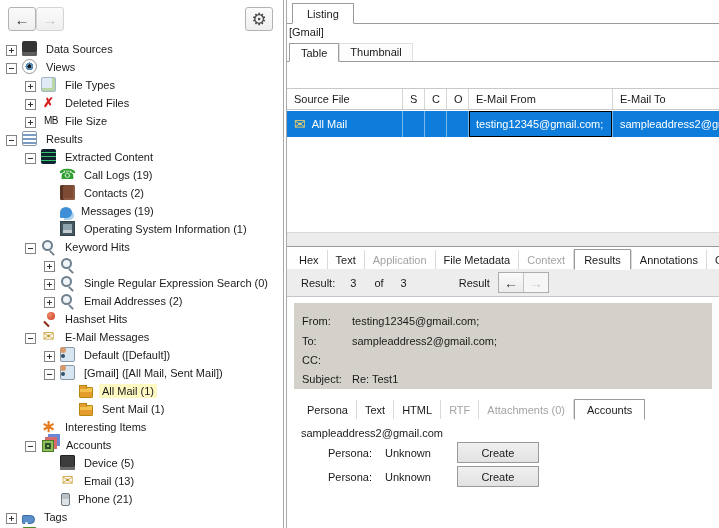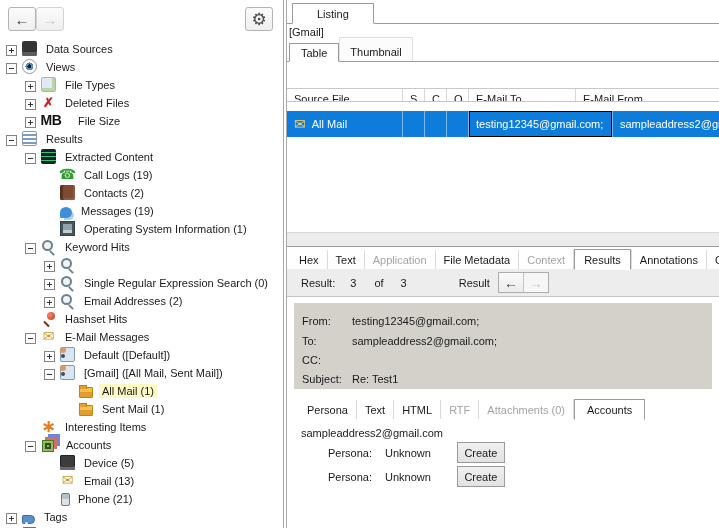--- a/index.html
+++ b/index.html
@@ -28,21 +28,21 @@
   .icon{width:15px;height:15px;margin-right:6px;flex:none;position:relative;display:inline-flex;
         align-items:center;justify-content:center;font-size:12px;line-height:15px}
   .tlabel{padding:1px 3px}
   .trow.sel .tlabel{background:#fef9c3}
 
   
   .i-datasources{background:#343434;border-radius:2px;box-shadow:inset 0 -4px 0 #5d5d5d}
   .i-eye{background:radial-gradient(circle at 50% 50%,#1a1a1a 0 2px,#5b8db8 2px 4px,#fff 4px 7px);border:1px solid #979797;border-radius:50%;box-sizing:border-box}
   .i-filetypes{background:#dfeaf4;border:1px solid #9fb6c9;border-radius:2px;box-sizing:border-box;box-shadow:inset -3px -3px 0 #b9d6a4}
   .i-deleted{color:#d42020;font-weight:700;font-size:13px}
-  .i-mb{font-weight:700;font-size:14px;color:#111;letter-spacing:-0.5px;width:20px;margin-right:14px}
+  .i-mb{font-weight:400;font-size:10px;color:#111;letter-spacing:-0.5px;width:20px;margin-right:1px}
   .i-results{background:repeating-linear-gradient(180deg,#fff 0 2px,#7a9cc4 2px 4px);border:1px solid #8899aa;border-radius:2px;box-sizing:border-box}
   .i-extracted{background-color:#0e2230;background-image:repeating-linear-gradient(180deg,transparent 0 3px,#37c26e 3px 4px);border-radius:2px}
   .i-call{color:#2f9e2f;font-size:14px}
   .i-contacts{background:#7d4b33;border-radius:2px;box-shadow:inset 3px 0 0 #5a3423,inset -2px -2px 0 #8d5b43}
   .i-messages{background:#3f8fd6;border-radius:50% 50% 50% 12%;width:12px;height:11px;margin-top:-2px;box-shadow:3px 3px 0 -1px #a9d1ef}
   .i-osinfo{background:#8fa3ad;border:1px solid #33414b;box-sizing:border-box;box-shadow:inset 0 0 0 2px #44565f,inset 0 -5px 0 #c4cdd2}
   .i-search::before{content:"";position:absolute;left:1px;top:1px;width:7px;height:7px;border:2px solid #6e7f8d;border-radius:50%;background:#eef4f8}
   .i-search::after{content:"";position:absolute;right:1px;bottom:0;width:6px;height:2px;background:#6e7f8d;transform:rotate(45deg)}
   .i-pin::before{content:"";position:absolute;right:1px;top:1px;width:8px;height:8px;border-radius:50%;background:radial-gradient(circle at 35% 35%,#f08a6a,#c93a1e)}
   .i-pin::after{content:"";position:absolute;left:2px;bottom:1px;width:7px;height:2px;background:#8a2a12;transform:rotate(45deg)}
@@ -56,30 +56,30 @@
   .i-device{background:#3c3c3c;border-radius:2px;box-shadow:inset 0 -3px 0 #6a6a6a,inset 0 0 0 1px #222}
   .i-phone{width:9px;height:13px;background:#b8c0c8;border:1px solid #707880;border-radius:2px;box-sizing:border-box;box-shadow:inset 0 -6px 0 #dde2e6;margin:1px 5px 0 1px}
   .i-tags{width:13px;height:9px;margin-top:3px;background:#5b8fc9;border:1px solid #3a6ba0;border-radius:2px 7px 7px 2px;box-sizing:border-box}
   .i-tags::after{content:"";position:absolute;left:2px;top:6px;width:3px;height:3px;border-radius:50%;background:#fff}
   .i-reports{background:#7ab648;border:1px solid #4a8a28;border-radius:2px;box-sizing:border-box}
 
   
   .right{position:absolute;left:286px;top:0;width:433px;height:528px;border-left:1px solid #a9a9a9;background:#fff;overflow:hidden}
   .strip{display:flex;align-items:flex-end;border-bottom:1px solid #9b9b9b;background:#fff}
   .atab{background:#fff;border:1px solid #9b9b9b;border-bottom:1px solid #fff;margin-bottom:-1px;
-        padding:4px 24px 3px;border-radius:1px 1px 0 0;white-space:nowrap;position:relative;z-index:2}
-  .itab{padding:8px 10px 3px;border:1px solid #e0e0e0;border-bottom:none;background:#fcfcfc;white-space:nowrap}
+        padding:4px 14px 3px;border-radius:1px 1px 0 0;white-space:nowrap;position:relative;z-index:2}
+  .itab{padding:2px 10px 3px;border:1px solid #e0e0e0;border-bottom:none;background:#fcfcfc;white-space:nowrap}
   .ptab{padding:4px 8px 3px;border-right:1px solid #dadada;white-space:nowrap}
   .disabled{color:#a4a4a4}
 
   .listing-strip{position:absolute;left:0;top:2px;right:0;height:21px;padding-left:5px}
   .gmail{position:absolute;left:2px;top:26px;height:14px}
   .view-strip{position:absolute;left:0;top:41px;right:0;height:20px;padding-left:2px}
 
-  .thead{position:absolute;left:0;top:88px;right:0;height:14px;border-top:1px solid #c8c8c8;border-bottom:1px solid #c8c8c8;display:flex;box-sizing:border-box}
+  .thead{position:absolute;left:0;top:88px;right:0;height:22px;border-top:1px solid #c8c8c8;border-bottom:1px solid #c8c8c8;display:flex;box-sizing:border-box}
   .th{padding:4px 0 0 7px;border-right:1px solid #d6d6d6;box-sizing:border-box;white-space:nowrap;overflow:hidden}
   .c0{width:116px}.c1{width:22px}.c2{width:22px}.c3{width:22px}.c4{width:144px}.c5{flex:1}
   .trowdata{position:absolute;left:0;top:111px;right:0;height:26px;background:#0d7cdb;color:#fff;display:flex}
   .td{box-sizing:border-box;border-right:1px solid rgba(255,255,255,.45);display:flex;align-items:center;padding-left:7px;white-space:nowrap;overflow:hidden}
   .td.c4{box-shadow:inset 0 0 0 1px #000}
   .cellicon{color:#ffd45e;font-size:14px;margin-right:6px}
 
   .splitbar{position:absolute;left:0;top:232px;right:0;height:14px;background:#ececec;border-top:1px solid #d8d8d8}
 
   .ctab-strip{position:absolute;left:0;top:246px;right:0;height:22px;border-top:1px solid #9b9b9b;padding-left:4px}
@@ -93,21 +93,21 @@
   .msg{position:absolute;left:7px;top:303px;width:418px;height:86px;background:#d3d1c9;padding:8px 0 0 8px;box-sizing:border-box}
   .mrow{display:flex;height:20px;align-items:center}
   .mrow.cc{height:18px}
   .mlabel{width:50px;flex:none}
 
   .mtab-strip{position:absolute;left:0;top:397px;right:0;height:22px;padding-left:12px}
   .acct{position:absolute;left:0;top:419px;right:0;bottom:0;background:#fff}
   .aemail{margin:8px 0 0 14px}
   .aprow{display:flex;align-items:center;margin:3px 0 0 41px}
   .apv{margin-left:13px}
-  .createbtn{width:48px;height:21px;border:1px solid #9a9a9a;background:linear-gradient(#f0f0f0,#e2e2e2);
+  .createbtn{width:82px;height:21px;border:1px solid #9a9a9a;background:linear-gradient(#f0f0f0,#e2e2e2);
              display:flex;align-items:center;justify-content:center;margin-left:26px;box-sizing:border-box}
 </style>
 </head>
 <body>
 
 <div class="app">
 
   <div class="left">
     <div class="navbtn back">←</div>
     <div class="navbtn fwd">→</div>
@@ -268,22 +268,22 @@
     <div class="view-strip strip">
       <div class="atab" style="padding:3px 11px 2px">Table</div>
       <div class="itab">Thumbnail</div>
     </div>
 
     <div class="thead">
       <div class="th c0">Source File</div>
       <div class="th c1">S</div>
       <div class="th c2">C</div>
       <div class="th c3">O</div>
+      <div class="th c4">E-Mail From</div>
       <div class="th c5">E-Mail To</div>
-      <div class="th c4">E-Mail From</div>
     </div>
 
     <div class="trowdata">
       <div class="td c0">
         <span class="cellicon">✉</span>
         <span>All Mail</span>
       </div>
       <div class="td c1"></div>
       <div class="td c2"></div>
       <div class="td c3"></div>

